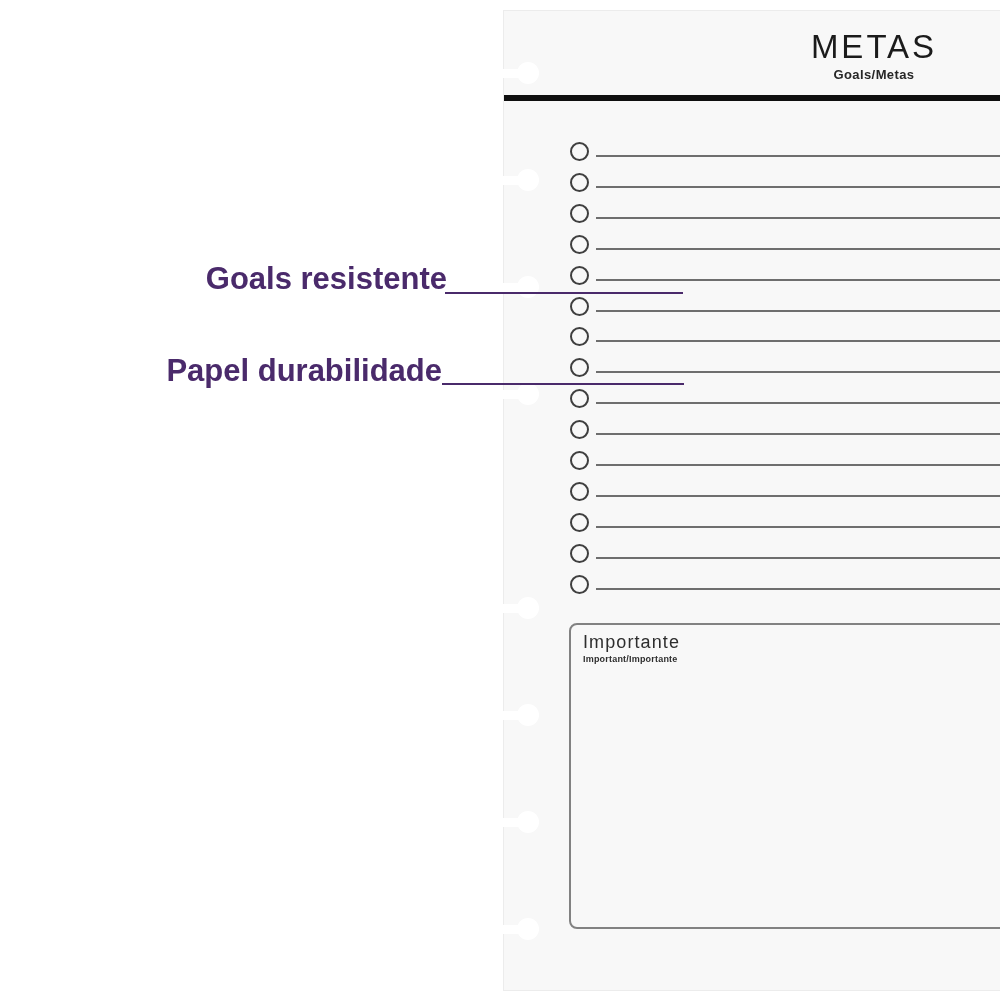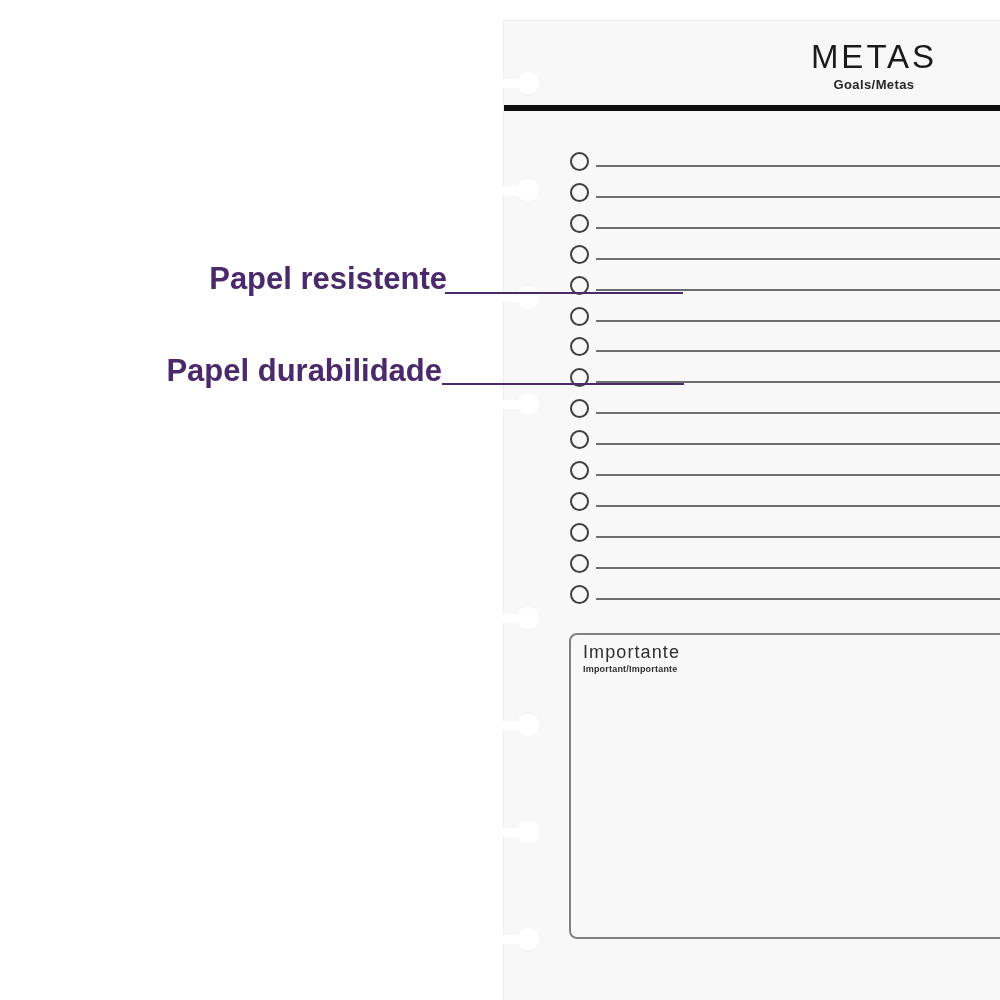--- a/index.html
+++ b/index.html
@@ -12,21 +12,21 @@
     --ink:#1b1b1b;
   }
   *{margin:0;padding:0;box-sizing:border-box;}
   html,body{width:1000px;height:1000px;overflow:hidden;background:#ffffff;
     font-family:"Liberation Sans","DejaVu Sans",sans-serif;}
   .canvas{position:relative;width:1000px;height:1000px;background:#ffffff;overflow:hidden;}
 
   
   .page{position:absolute;left:503px;top:10px;right:0;height:981px;
     background:var(--page-bg);
-    border-top:1px solid #ececec;border-left:1px solid #ececec;border-bottom:1px solid #ececec;margin-top:10px;}
+    border-top:1px solid #ececec;border-left:1px solid #ececec;border-bottom:1px solid #ececec;}
 
   
   .notch{position:absolute;left:-1px;width:40px;height:22px;z-index:2;}
   .notch .stem{position:absolute;left:0;top:6.5px;width:25px;height:9px;background:#ffffff;}
   .notch .head{position:absolute;left:14px;top:0;width:22px;height:22px;border-radius:50%;background:#ffffff;}
 
   
   .header-block{position:absolute;top:19px;left:240px;width:260px;text-align:center;z-index:3;}
   .page-title{font-size:33px;line-height:1;letter-spacing:3px;font-weight:400;color:var(--ink);}
   .page-subtitle{margin-top:4px;font-size:13px;font-weight:700;letter-spacing:.4px;color:#262626;}
@@ -162,19 +162,19 @@
       <div class="notch" style="top: 800px;">
         <span class="stem"></span>
         <span class="head"></span>
       </div>
       <div class="notch" style="top: 907px;">
         <span class="stem"></span>
         <span class="head"></span>
       </div>
     </div>
 
-  <div class="annotation-label label-papel">Papel resistente</div>
+  <div class="annotation-label label-papel">Goals resistente</div>
   <div class="leader-line leader-1"></div>
 
   <div class="annotation-label label-longa">Papel durabilidade</div>
   <div class="leader-line leader-2"></div>
 
 </div>
 
 </body></html>

